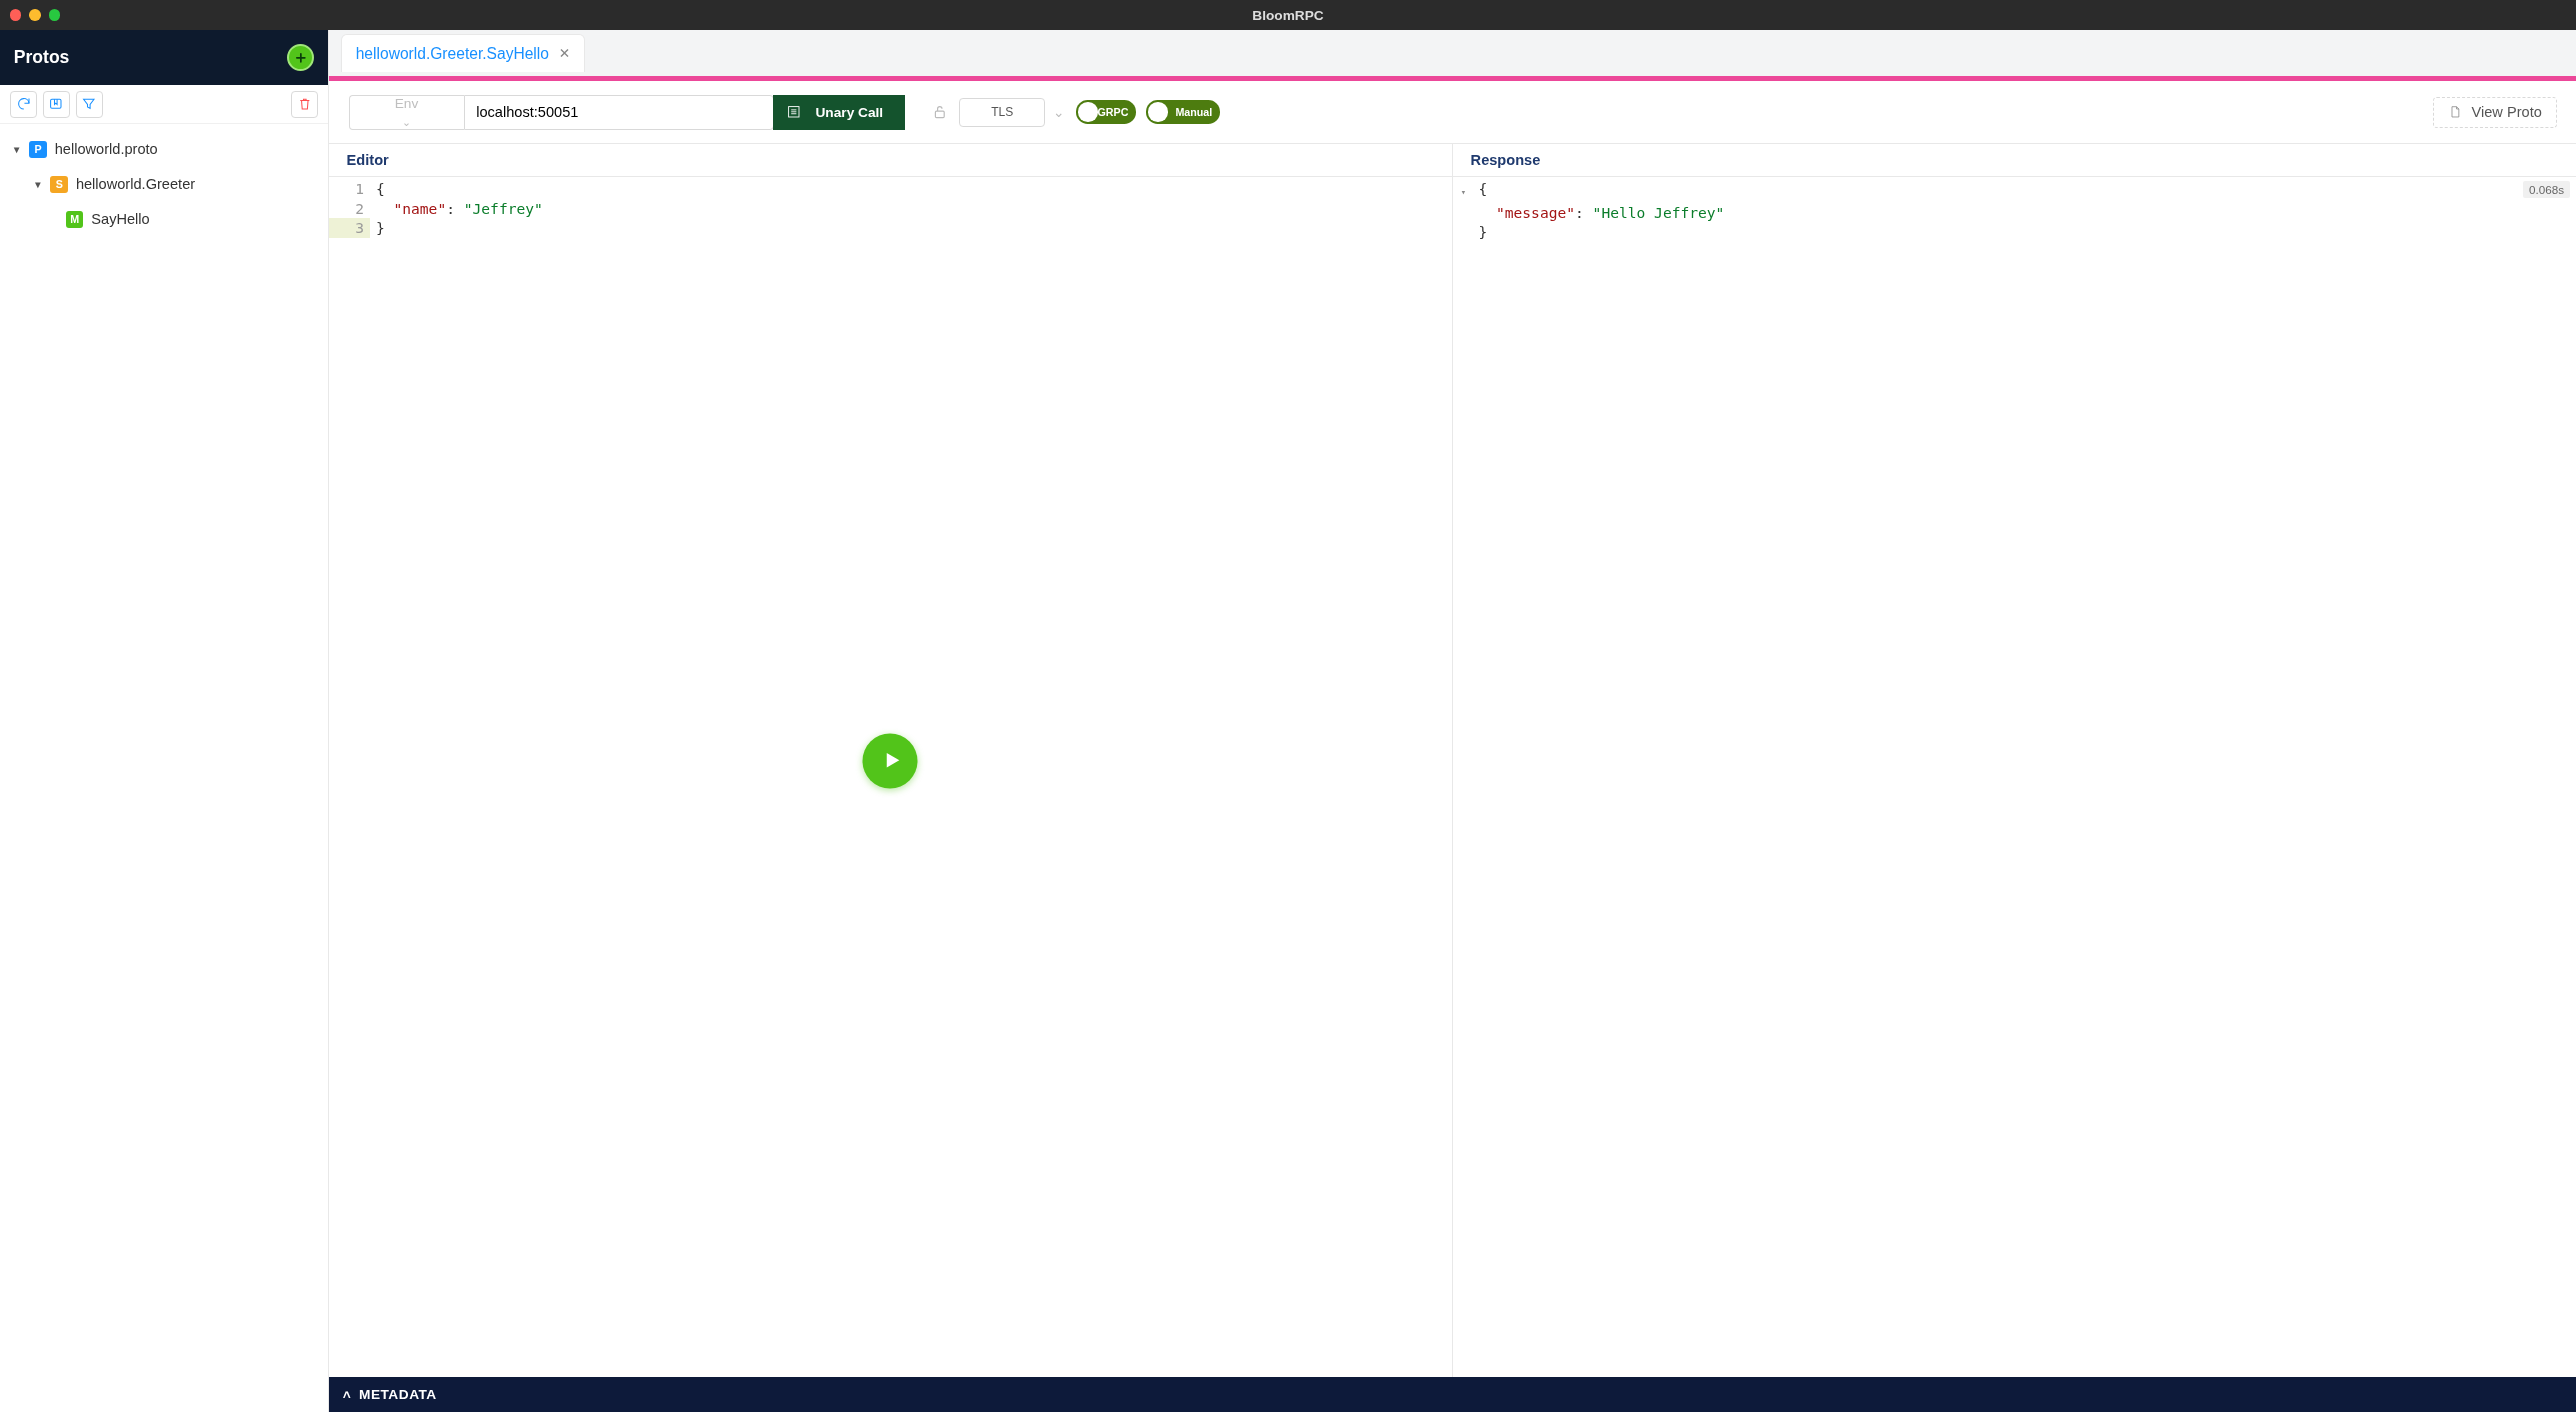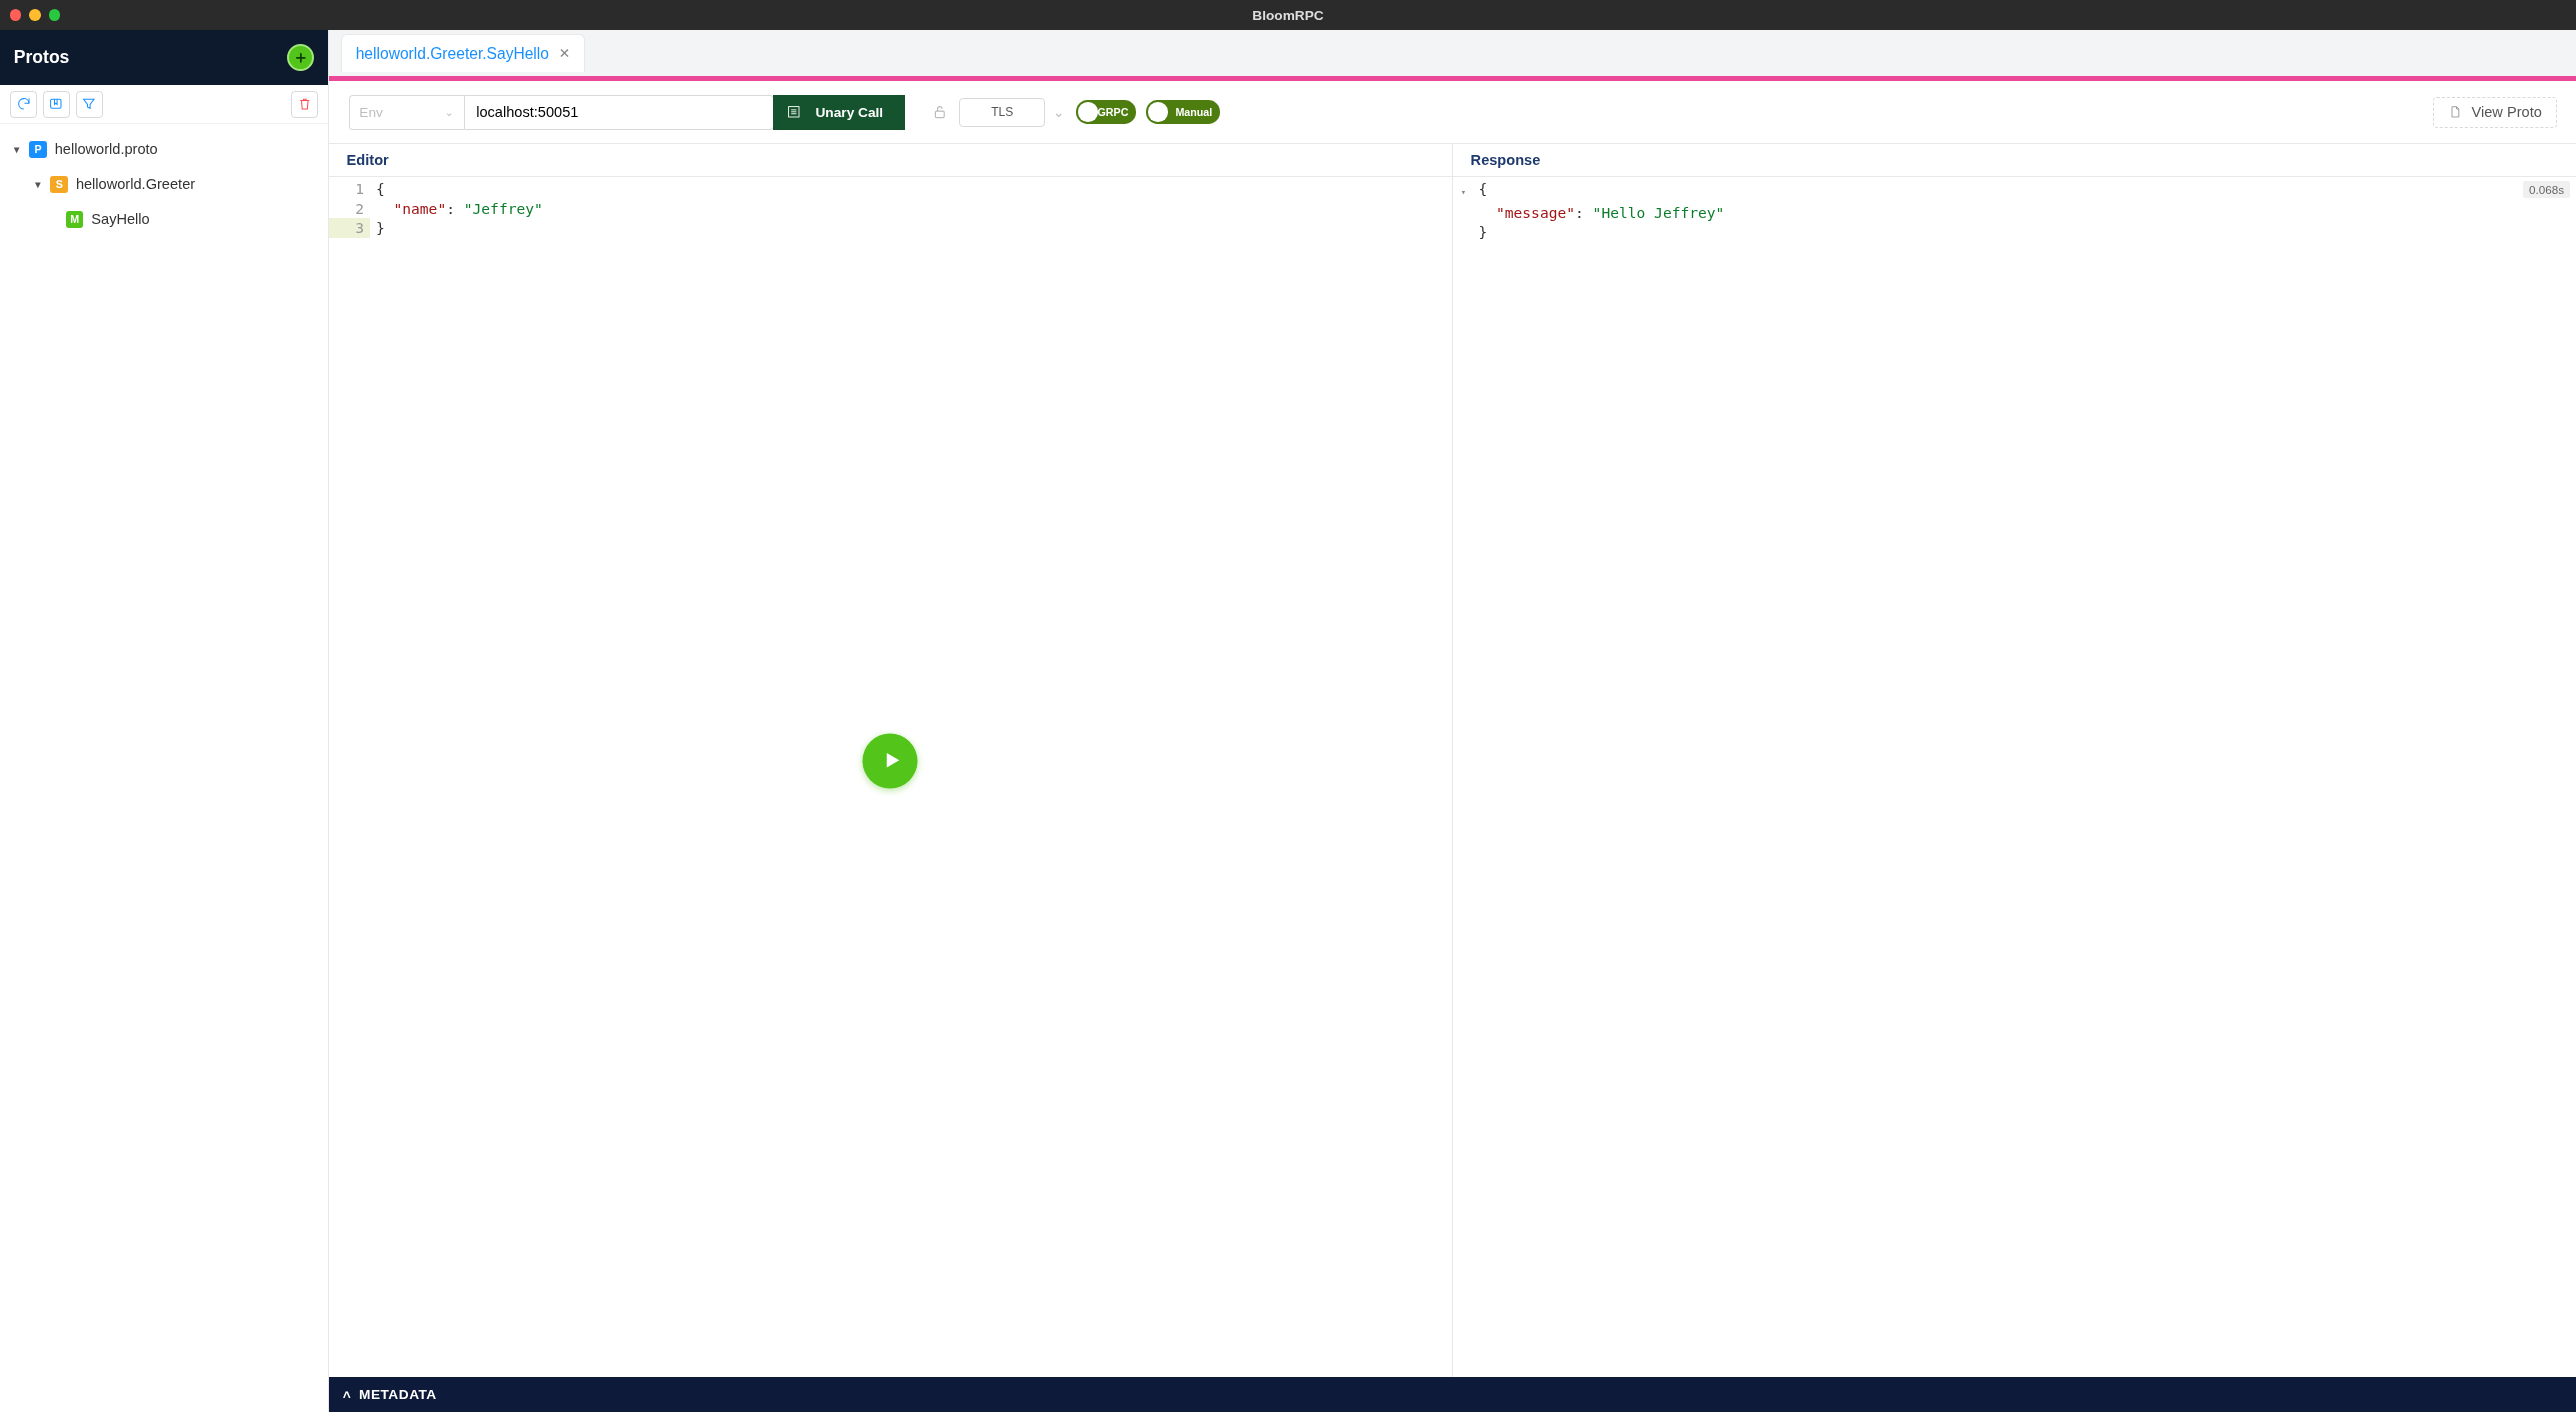--- a/index.html
+++ b/index.html
@@ -47,21 +47,21 @@
 .maincol { flex: 1; display: flex; flex-direction: column; min-width: 0; background: #f3f4f5; }
 
 
 .tabrow { height: 51px; display: flex; align-items: center; padding-left: 12px; border-bottom: 5px solid #ec4899; background: #f3f4f5; }
 .tab { background: #fff; border: 1px solid #e8e8e8; border-bottom: none; border-radius: 5.9px 5.9px 0 0; padding: 9.8px 13.7px; display: flex; align-items: center; gap: 9.8px; }
 .tab-label { color: #1890ff; font-size: 15.6px; }
 .tab-close { color: #888; cursor: pointer; font-size: 13.7px; line-height: 1; }
 
 
 .toolbar { display: flex; align-items: center; gap: 0; padding: 13.7px 19.5px; background: #fff; }
-.select-env { width: 115px; height: 35px; border: 1px solid #d9d9d9; border-right: none; border-radius: 3.9px 0 0 3.9px; display: flex; align-items: center; justify-content: space-between; padding: 0 9.8px; cursor: pointer; background: #fff; }
+.select-env { width: 115px; height: 35px; border: 1px solid #d9d9d9; border-right: none; border-radius: 3.9px 0 0 3.9px; display: flex; align-items: center; justify-content: space-between; padding: 0 9.8px; cursor: pointer; background: #fff; flex-direction: column; }
 .select-env span { color: #bfbfbf; }
 .addr-input { width: 310px; height: 35px; border: 1px solid #d9d9d9; border-radius: 0 3.9px 3.9px 0; padding: 0 11.7px; font-size: 14.6px; outline: none; }
 .call-btn { height: 35px; background: #14532d; color: #fff; display: flex; align-items: center; gap: 13.7px; padding: 0 21.5px 0 13.7px; margin-left: -1px; cursor: pointer; font-size: 13.7px; }
 .call-btn svg { width: 15.6px; height: 15.6px; }
 .call-btn-label { font-weight: 600; }
 .spacer-sm { width: 23.4px; }
 .lock-icon { width: 23.4px; color: #bbb; display:flex; align-items:center; justify-content:center; }
 .tls-box { height: 29px; border: 1px solid #d9d9d9; border-radius: 3.9px; padding: 0 31px; display: flex; align-items: center; margin-left: 7.8px; margin-right:7.8px; font-size:12px; color:#555; }
 .chev-down { color:#bbb; margin-right: 11.7px; }
 .toggle { width: 60px; height: 23.4px; background: #4d7c0f; border-radius: 11.7px; position: relative; display: flex; align-items: center; margin-right: 9.8px; cursor:pointer;text-align:center; }

